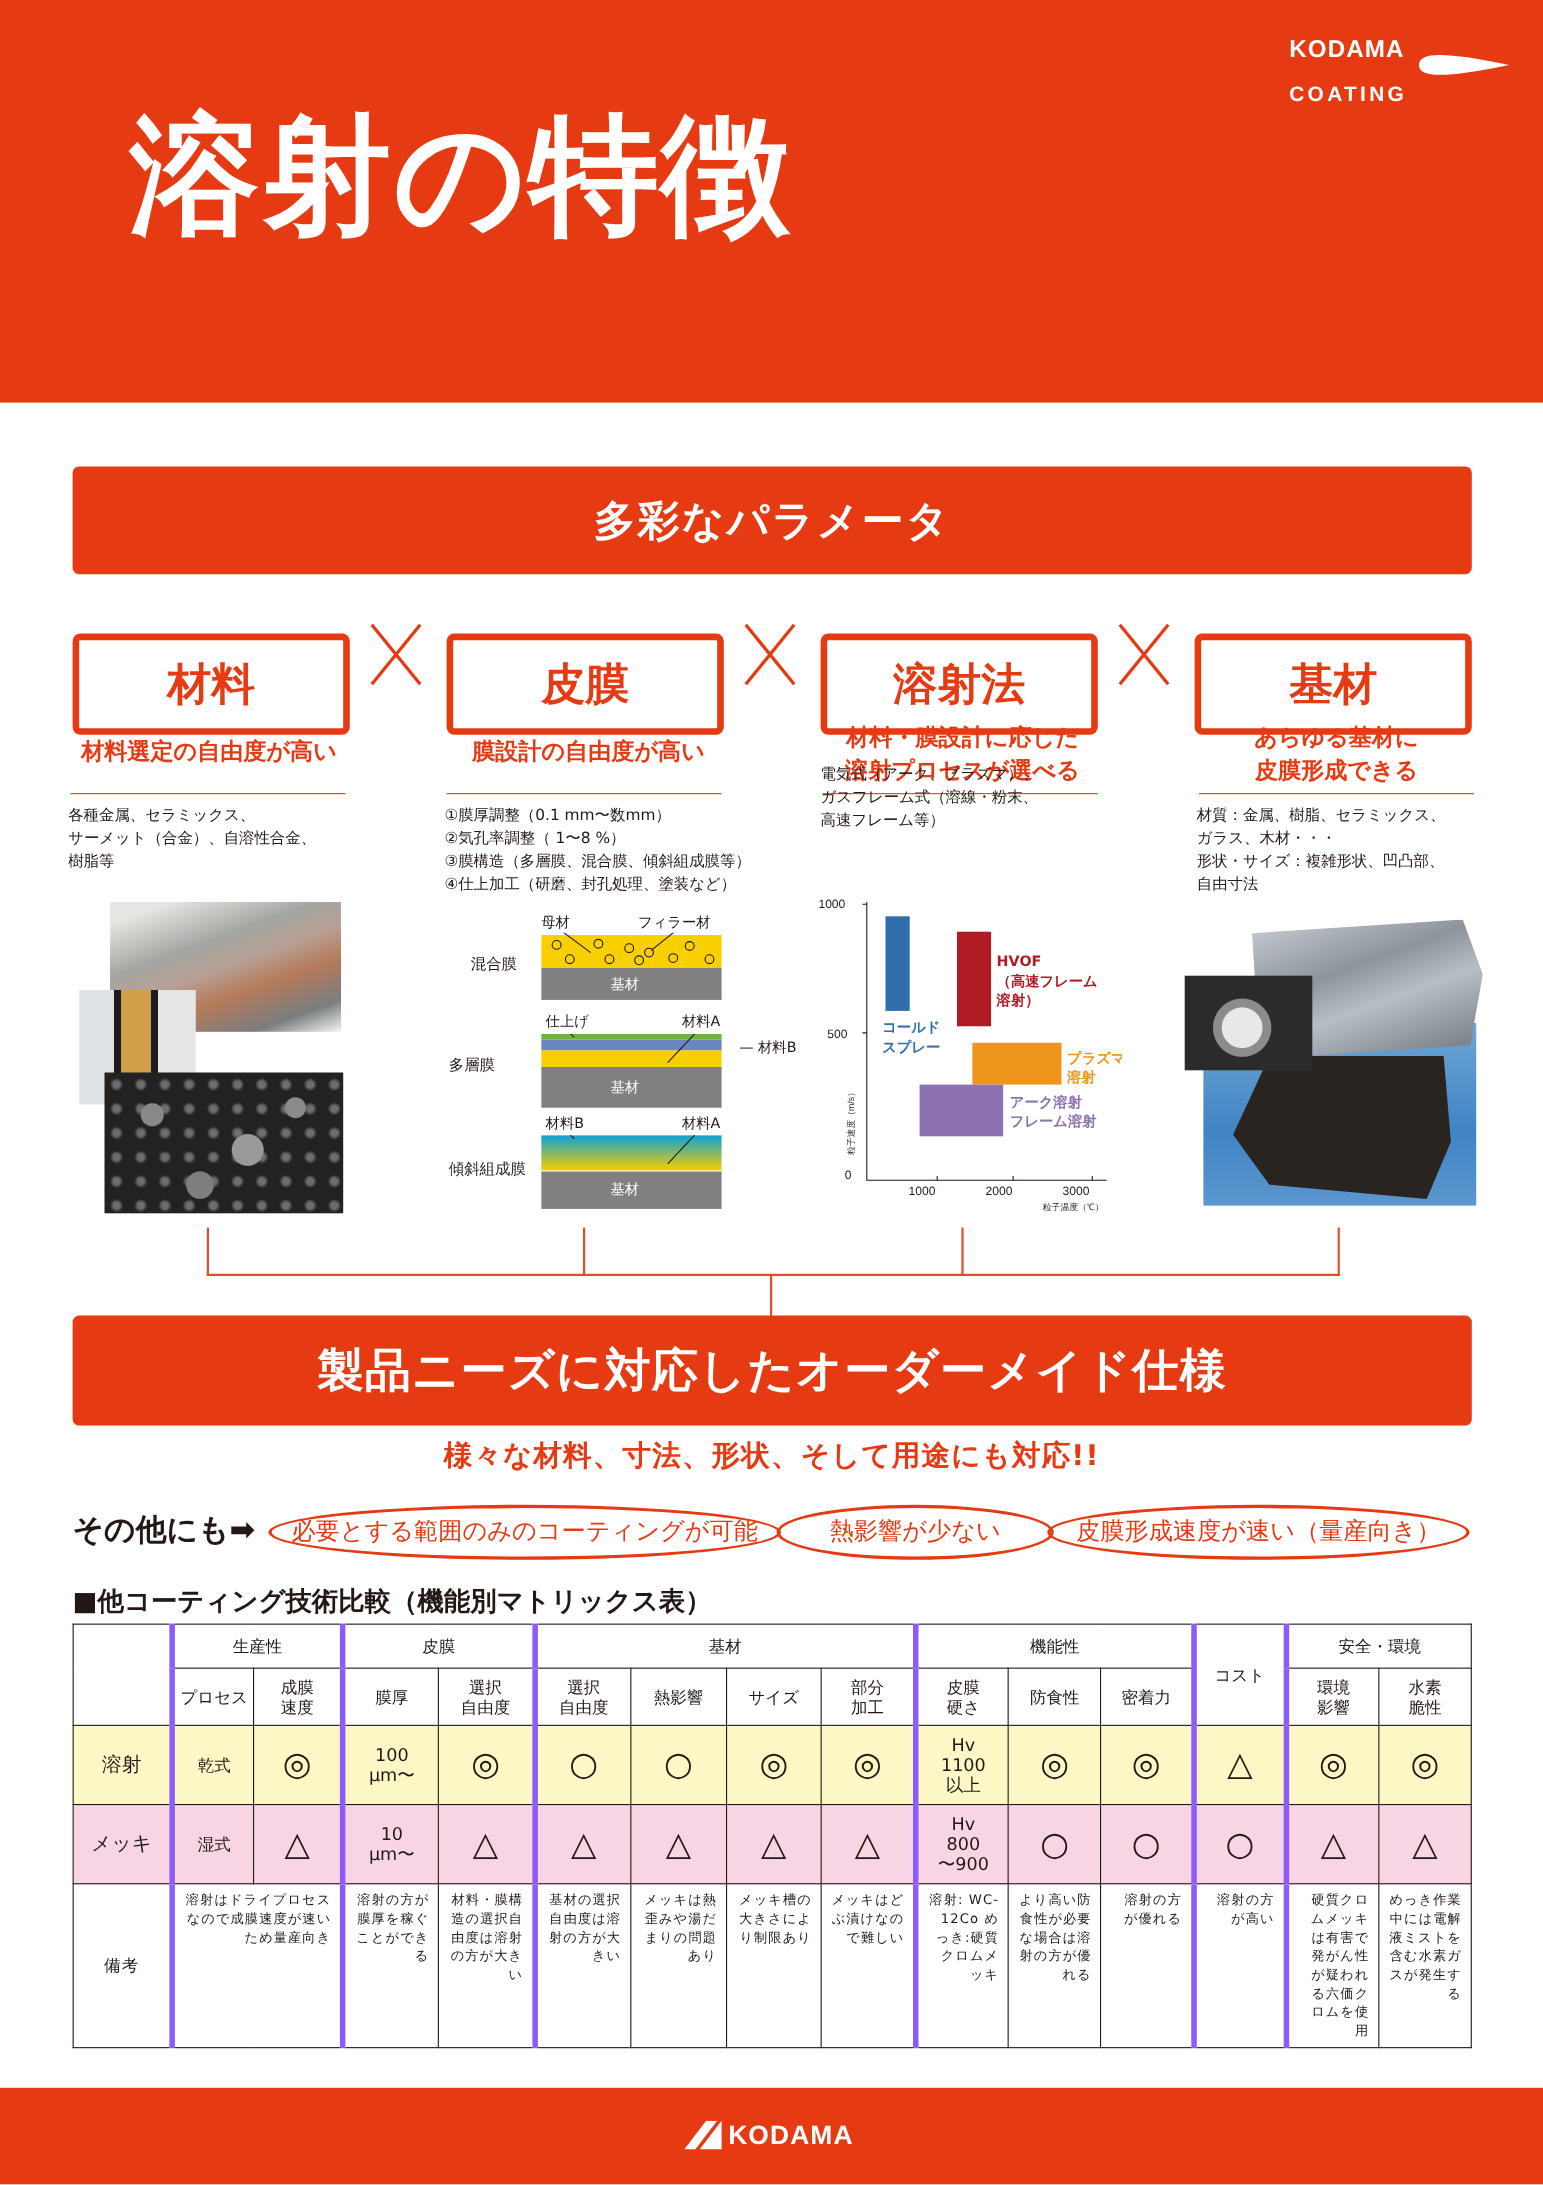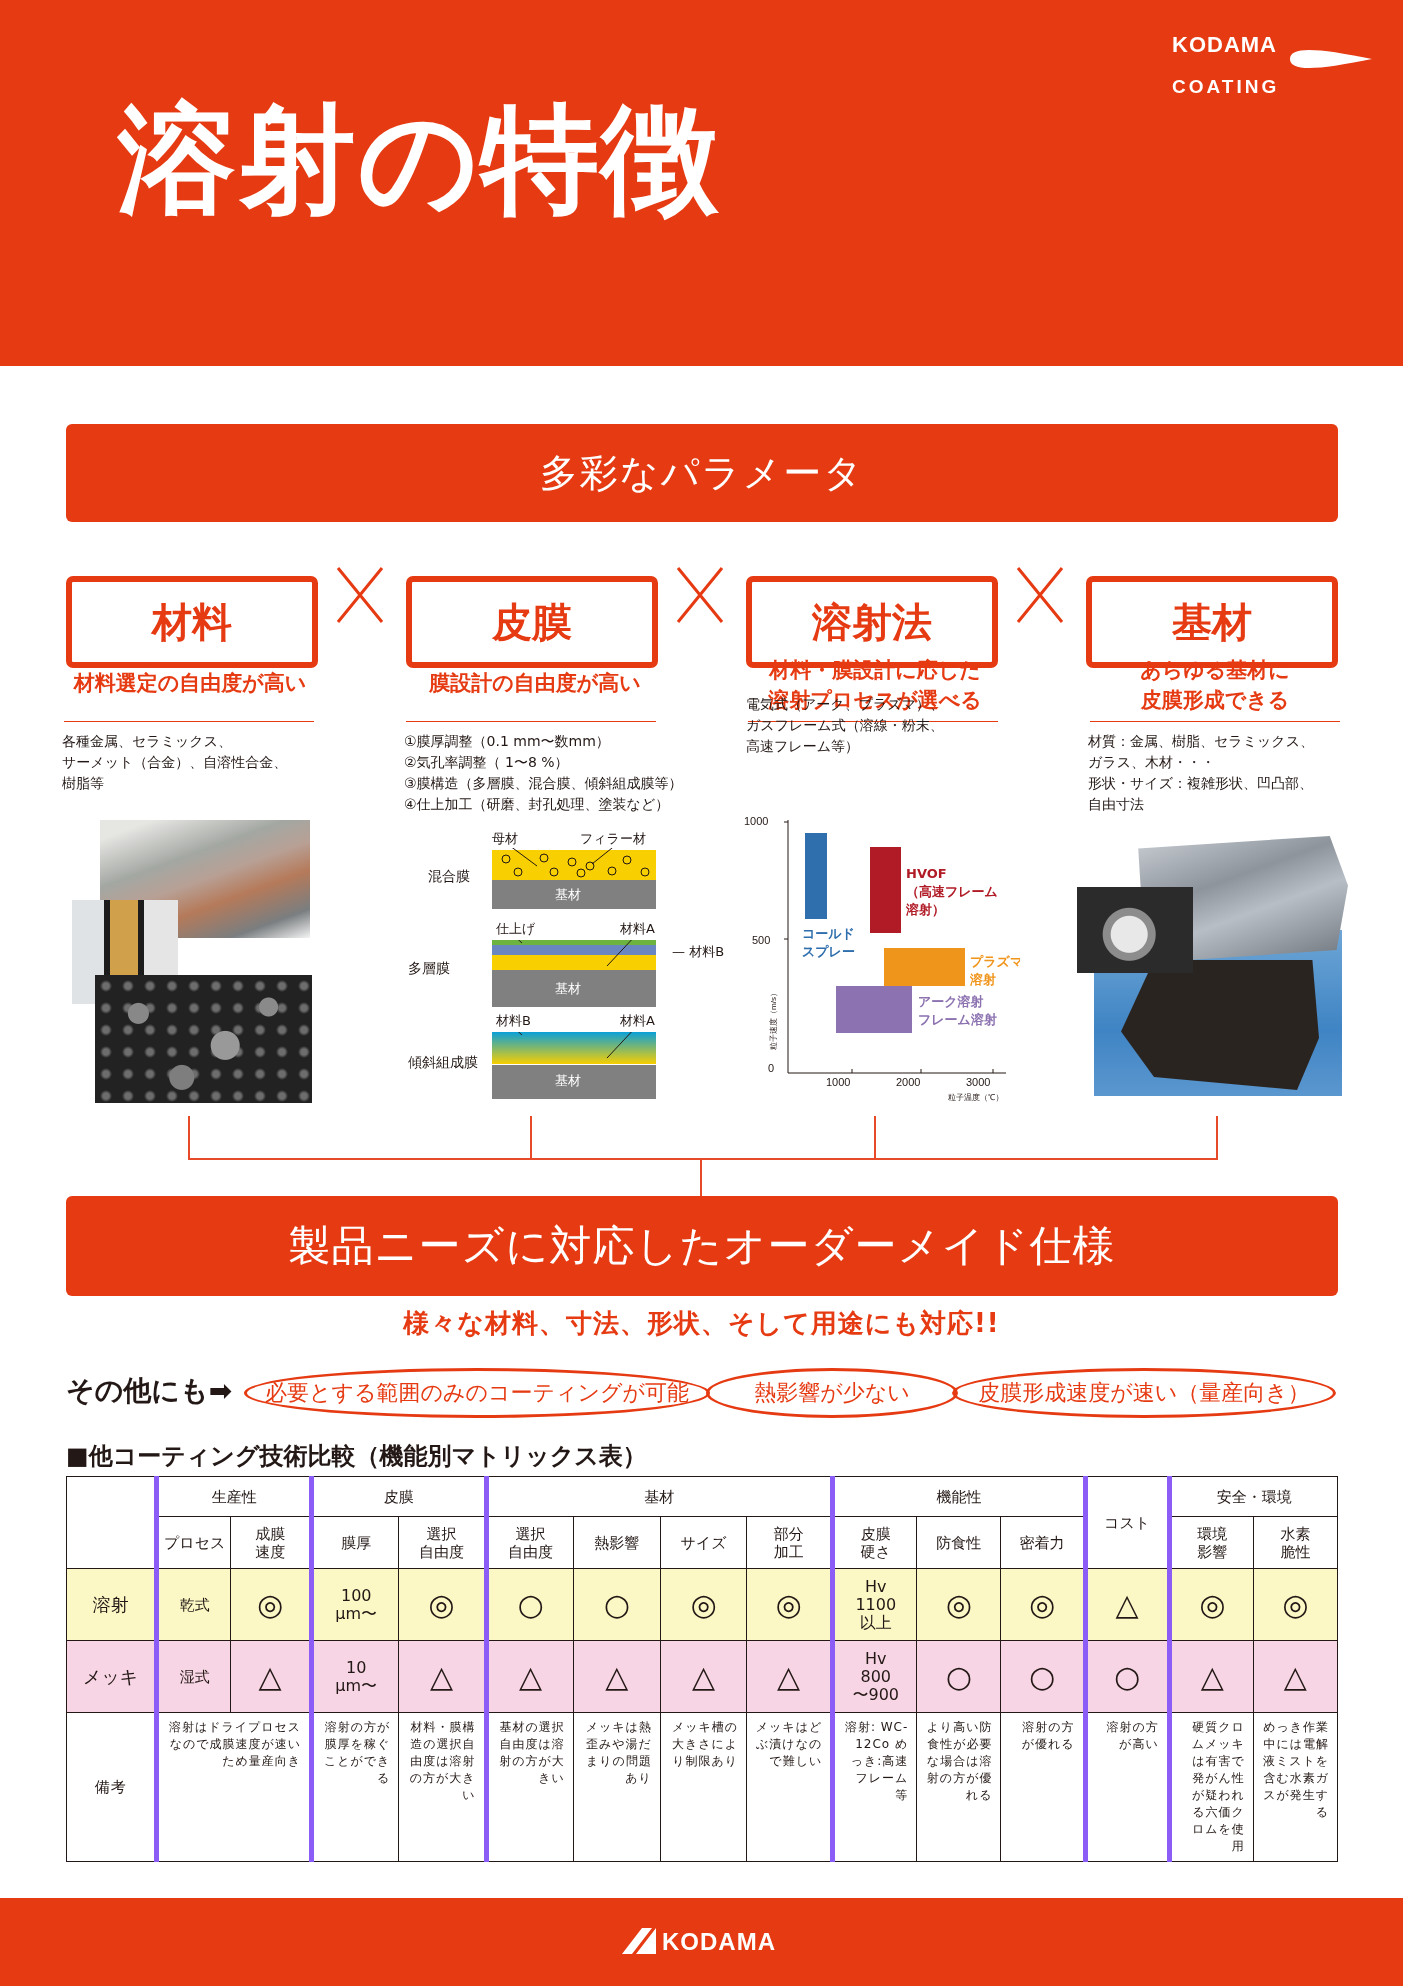--- a/index.html
+++ b/index.html
@@ -4,21 +4,21 @@
 <style>
 *{box-sizing:border-box;margin:0;padding:0}
 body{width:1403px;height:1986px;background:#fff;font-family:"DejaVu Sans",sans-serif;color:#231815;position:relative;overflow:hidden}
 .abs{position:absolute}
 .red{background:#e63a12}
 #header{left:0;top:0;width:1403px;height:366px}
 #title{left:118px;top:100px;font-size:118px;font-weight:bold;color:#fff;letter-spacing:2px;line-height:1}
 #logo{left:1172px;top:34px;color:#fff;font-family:"Liberation Sans",sans-serif;font-weight:bold;line-height:1}
 #logo .l1{font-size:22px;letter-spacing:1px}
 #logo .l2{font-size:19px;letter-spacing:3px;margin-top:21px}
-.banner{left:66px;width:1272px;height:98px;border-radius:6px;color:#fff;font-weight:normal;text-align:center}
+.banner{left:66px;width:1272px;height:98px;border-radius:6px;color:#fff;font-weight:bold;text-align:center}
 #banner1{top:424px;font-size:38px;line-height:98px;letter-spacing:2px}
 #banner2{top:1196px;height:100px;font-size:42px;line-height:100px;letter-spacing:1px}
 .pbox{top:576px;width:252px;height:92px;border:6px solid #e63a12;border-radius:7px;color:#e63a12;font-size:40px;font-weight:bold;text-align:center;line-height:80px;background:#fff}
 .times{top:560px;width:60px;height:70px}
 .colhead{color:#e63a12;font-weight:bold;font-size:21px;text-align:center;line-height:30px}
 .colrule{height:1px;background:#e63a12}
 .coltext{font-size:14px;line-height:21px;color:#231815}
 .tree{background:#e64a28}
 #other-label{left:66px;top:1372px;font-size:28px;font-weight:bold}
 .pill{top:1368px;height:50px;border:3px solid #e63a12;border-radius:50%;color:#e63a12;font-size:22px;text-align:center;line-height:44px}
@@ -305,21 +305,21 @@
   </tr>
   <tr class="r-note">
     <td class="rowhead">備考</td>
     <td colspan="2" class="thick-l">溶射はドライプロセスなので成膜速度が速いため量産向き</td>
     <td class="thick-l">溶射の方が膜厚を稼ぐことができる</td>
     <td>材料・膜構造の選択自由度は溶射の方が大きい</td>
     <td class="thick-l">基材の選択自由度は溶射の方が大きい</td>
     <td>メッキは熱歪みや湯だまりの問題あり</td>
     <td>メッキ槽の大きさにより制限あり</td>
     <td>メッキはどぶ漬けなので難しい</td>
-    <td class="thick-l">溶射: WC-12Co めっき:高速フレーム等</td>
+    <td class="thick-l">溶射: WC-12Co めっき:硬質クロムメッキ</td>
     <td>より高い防食性が必要な場合は溶射の方が優れる</td>
     <td>溶射の方が優れる</td>
     <td class="thick-l">溶射の方が高い</td>
     <td class="thick-l">硬質クロムメッキは有害で発がん性が疑われる六価クロムを使用</td>
     <td>めっき作業中には電解液ミストを含む水素ガスが発生する</td>
   </tr>
 </tbody>
   </table>
 
 <div class="abs red" id="footer"></div>

